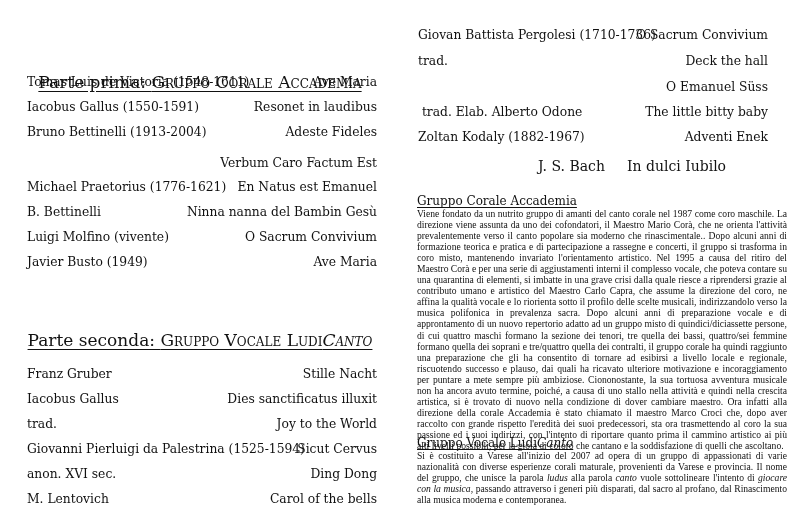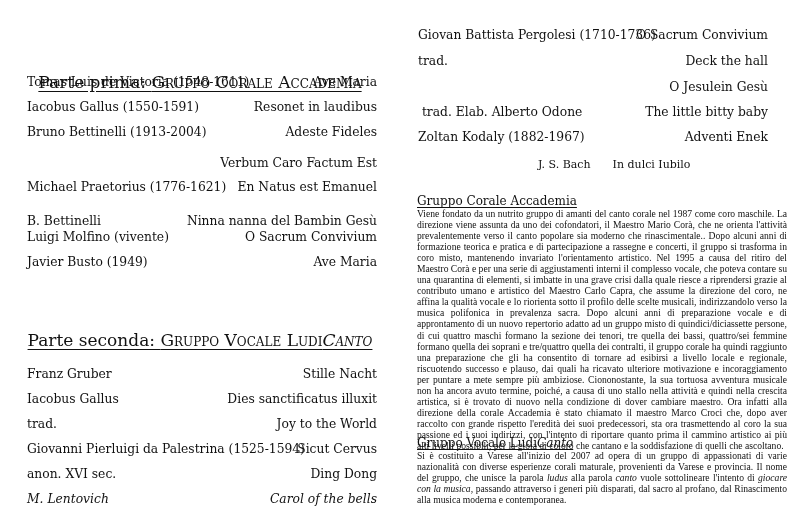--- a/index.html
+++ b/index.html
@@ -14,21 +14,21 @@
     .part-title .it { font-style:italic; }
 
     .prog { position:absolute; left:27px; width:350px; }
     .row { position:absolute; left:0; width:350px; height:20px; font-size:12.3px; }
     .row .composer { position:absolute; left:0; top:0; white-space:nowrap;text-align:center; }
     .row .composer .sub { display:block; font-size:9px; margin-top:1px; }
     .row .piece { position:absolute; right:0; top:0; white-space:nowrap;text-align:center; }
 
     .rprog { position:absolute; left:8px; width:350px; }
 
-    .bach { position:absolute; left:120px; top:158px; font-size:11px; white-space:nowrap; }
+    .bach { position:absolute; left:120px; top:158px; font-size:14px; white-space:nowrap; }
     .bach span + span { margin-left:22px; }
 
     .bio-head { position:absolute; left:7px; font-size:12px; text-decoration:underline; text-underline-offset:2px; }
     .bio { position:absolute; left:7px; width:370px; font-size:9.6px; line-height:11.05px; text-align:justify; font-family:"Liberation Serif", serif; }
     .bio i { font-style:italic; }
   </style>
 </head>
 <body>
 
 <div class="col left">
@@ -49,21 +49,21 @@
       <span class="composer">Bruno Bettinelli (1913-2004)</span>
       <span class="piece">Adeste Fideles</span>
     </div>
     <div class="row" style="top:142px; height:30px;">
       <span class="piece" style="top:14px;">Verbum Caro Factum Est</span>
     </div>
     <div class="row" style="top:180px;">
       <span class="composer">Michael Praetorius (1776-1621)</span>
       <span class="piece">En Natus est Emanuel</span>
     </div>
-    <div class="row" style="top:214px;">
+    <div class="row" style="top:205px;">
       <span class="composer">B. Bettinelli</span>
       <span class="piece">Ninna nanna del Bambin Gesù</span>
     </div>
     <div class="row" style="top:230px;">
       <span class="composer">Luigi Molfino (vivente)</span>
       <span class="piece">O Sacrum Convivium</span>
     </div>
     <div class="row" style="top:255px;">
       <span class="composer">Javier Busto (1949)</span>
       <span class="piece">Ave Maria</span>
@@ -88,39 +88,39 @@
       <span class="piece">Joy to the World</span>
     </div>
     <div class="row" style="top:442px;">
       <span class="composer">Giovanni Pierluigi da Palestrina (1525-1594)</span>
       <span class="piece">Sicut Cervus</span>
     </div>
     <div class="row" style="top:467px;">
       <span class="composer">anon. XVI sec.</span>
       <span class="piece">Ding Dong</span>
     </div>
-    <div class="row" style="top:492px;font-style:italic;">
+    <div class="row" style="top:492px;">
       <span class="composer">M. Lentovich</span>
       <span class="piece">Carol of the bells</span>
     </div>
   </div>
 </div>
 
 <div class="col right">
   <div class="rprog">
     <div class="row" style="top:28px;">
       <span class="composer">Giovan Battista Pergolesi (1710-1736)</span>
       <span class="piece">O Sacrum Convivium</span>
     </div>
     <div class="row" style="top:54px;">
       <span class="composer">trad.</span>
       <span class="piece">Deck the hall</span>
     </div>
     <div class="row" style="top:80px;">
-      <span class="piece">O Jesulein Gesù</span>
+      <span class="piece">O Emanuel Süss</span>
     </div>
     <div class="row" style="top:105px;">
       <span class="composer" style="white-space:pre;"> trad. Elab. Alberto Odone</span>
       <span class="piece">The little bitty baby</span>
     </div>
     <div class="row" style="top:130px;">
       <span class="composer">Zoltan Kodaly (1882-1967)</span>
       <span class="piece">Adventi Enek</span>
     </div>
     <div class="bach">

